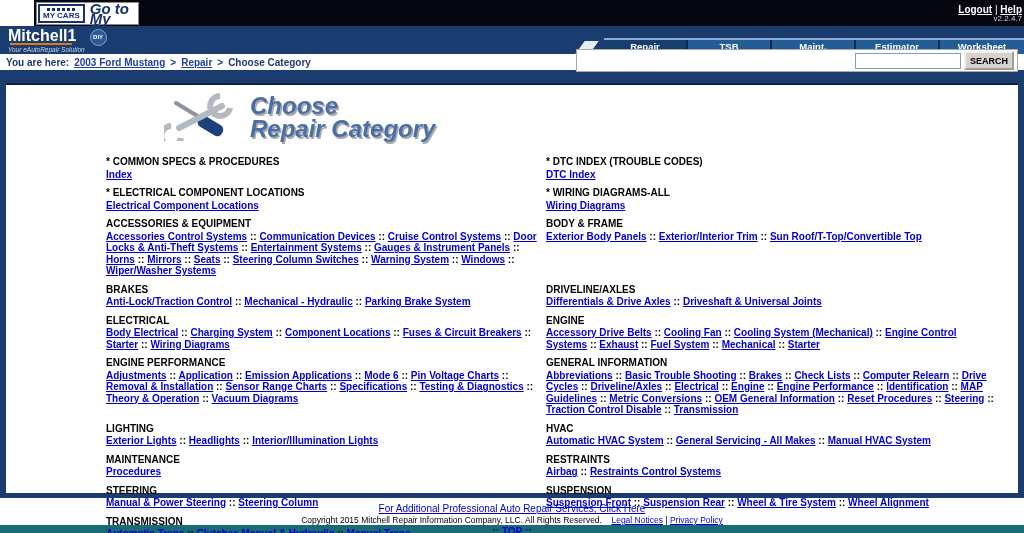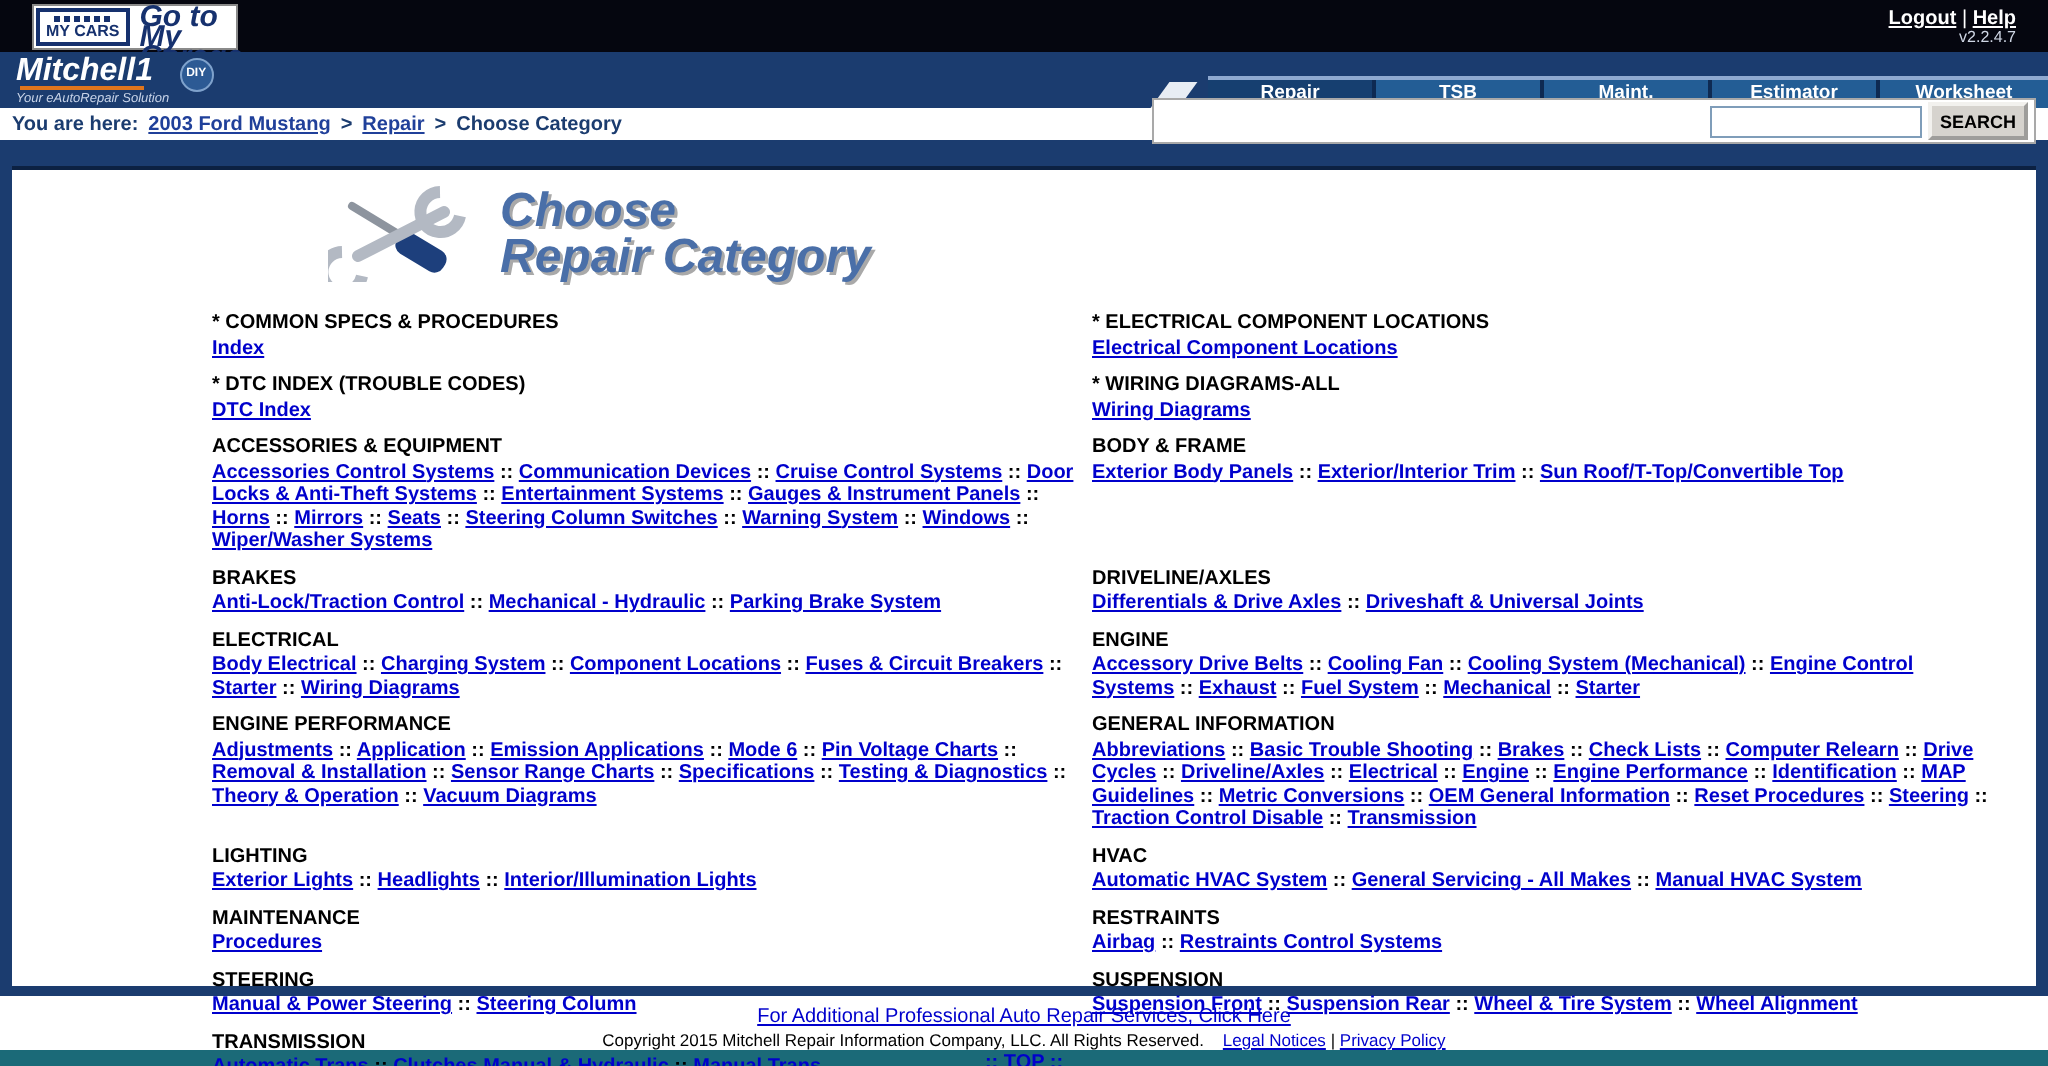--- a/index.html
+++ b/index.html
@@ -1,40 +1,40 @@
 <!DOCTYPE html>
 <html><head>
 <meta charset="utf-8">
 <style>
   * { box-sizing: border-box; margin: 0; padding: 0; }
   html,body { width:1024px; height:533px; overflow:hidden; background:#fff;
     font-family:"Liberation Sans", sans-serif; position:relative; }
 
   
   .topbar { height:26px; background:#05060f; display:flex; align-items:center;
-    justify-content:space-between; padding:0 16px; }
+    justify-content:space-between; padding:0 2px;margin-left:34px; }
   .garage-btn { background:#fff; border:1px solid #8a8a8a; display:flex; align-items:stretch;
     height:23px; cursor:pointer; }
   .plate { border:2px solid #16316e; margin:1px; padding:1px 3px 0; display:flex;
     flex-direction:column; align-items:center; justify-content:center; }
   .plate-dashes { width:28px; height:3px; margin-bottom:1px;
     background:repeating-linear-gradient(90deg,#16316e 0 3px,transparent 3px 5px); }
   .plate-text { font-size:8px; font-weight:bold; color:#16316e; line-height:8px; }
   .garage-label { width:52px; font-size:15px; font-weight:bold; font-style:italic;
     color:#16316e; line-height:10px; padding:1px 2px 0 4px; }
   .top-right { text-align:right; }
   .top-links { font-size:10px; font-weight:bold; }
   .top-links a { color:#fff; text-decoration:underline; cursor:pointer; }
   .top-links .sep { color:#fff; font-weight:normal; }
   .version { font-size:8px; color:#cfd6e4; line-height:8px; }
 
   
   .header { height:28px; background:#1b3c6f; position:relative; }
   .logo-wrap { position:absolute; left:8px; top:2px; display:flex; }
-  .logo-text { color:#fff; font-style:italic; font-weight:bold; font-size:16px; line-height:15px; }
+  .logo-text { color:#fff; font-weight:bold; font-size:16px; line-height:15px; }
   .logo-underline { height:2px; width:62px; background:#e0751c; margin:0 0 1px 2px; }
   .tagline { font-size:6.5px; font-style:italic; color:#c7d3e8; line-height:7px; }
   .logo-badge { width:17px; height:17px; border-radius:50%; background:#2c5a94;
     border:1px solid #7fa2cc; color:#fff; font-size:6px; font-weight:bold; text-align:center;
     line-height:15px; margin-left:5px; margin-top:1px; }
   .tabs-zone { position:absolute; right:0; bottom:0; display:flex; align-items:flex-end; }
   .tab-slash { width:14px; height:13px; background:#e8edf4; transform:skewX(-36deg);
     margin-right:10px; margin-bottom:0; }
   .tabs { display:flex; border-top:2px solid #8fa9d0; }
   .tab { width:84px; height:14px; background:#235d95; color:#fff; font-size:9.5px;
@@ -152,26 +152,26 @@
         <div>Choose</div>
         <div>Repair Category</div>
       </div>
     </div>
     <div class="cats" id="cats">
         <div class="cat">
           <div class="cat-h">* COMMON SPECS &amp; PROCEDURES</div>
           <div class="cat-links"><a>Index</a></div>
         </div>
         <div class="cat">
+          <div class="cat-h">* DTC INDEX (TROUBLE CODES)</div>
+          <div class="cat-links"><a>DTC Index</a></div>
+        </div>
+        <div class="cat">
           <div class="cat-h">* ELECTRICAL COMPONENT LOCATIONS</div>
           <div class="cat-links"><a>Electrical Component Locations</a></div>
-        </div>
-        <div class="cat">
-          <div class="cat-h">* DTC INDEX (TROUBLE CODES)</div>
-          <div class="cat-links"><a>DTC Index</a></div>
         </div>
         <div class="cat">
           <div class="cat-h">* WIRING DIAGRAMS-ALL</div>
           <div class="cat-links"><a>Wiring Diagrams</a></div>
         </div>
         <div class="cat">
           <div class="cat-h">ACCESSORIES &amp; EQUIPMENT</div>
           <div class="cat-links"><a>Accessories Control Systems</a><span class="lsep"> :: </span><a>Communication Devices</a><span class="lsep"> :: </span><a>Cruise Control Systems</a><span class="lsep"> :: </span><a>Door Locks &amp; Anti-Theft Systems</a><span class="lsep"> :: </span><a>Entertainment Systems</a><span class="lsep"> :: </span><a>Gauges &amp; Instrument Panels</a><span class="lsep"> :: </span><a>Horns</a><span class="lsep"> :: </span><a>Mirrors</a><span class="lsep"> :: </span><a>Seats</a><span class="lsep"> :: </span><a>Steering Column Switches</a><span class="lsep"> :: </span><a>Warning System</a><span class="lsep"> :: </span><a>Windows</a><span class="lsep"> :: </span><a>Wiper/Washer Systems</a></div>
         </div>
         <div class="cat">

